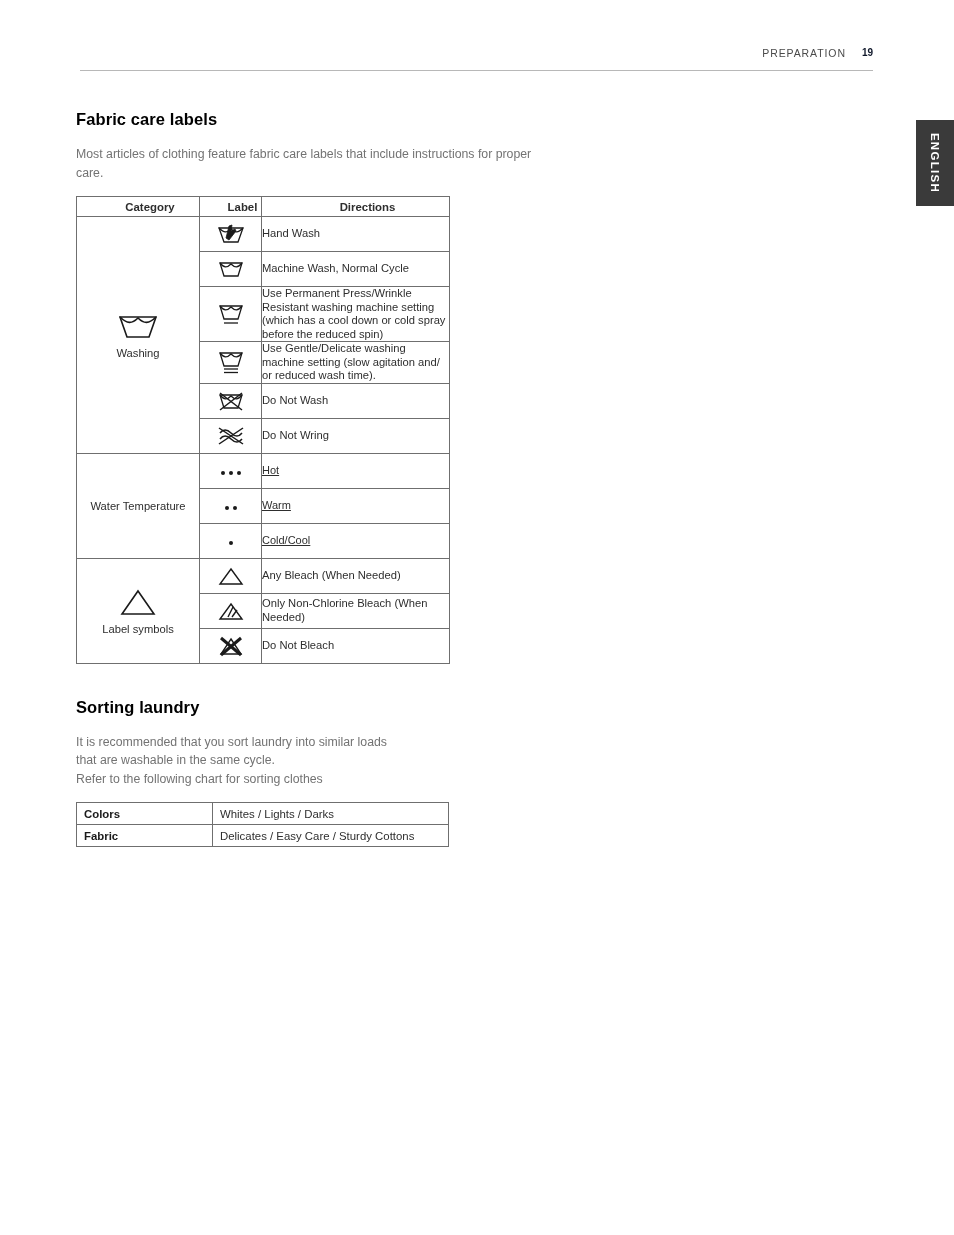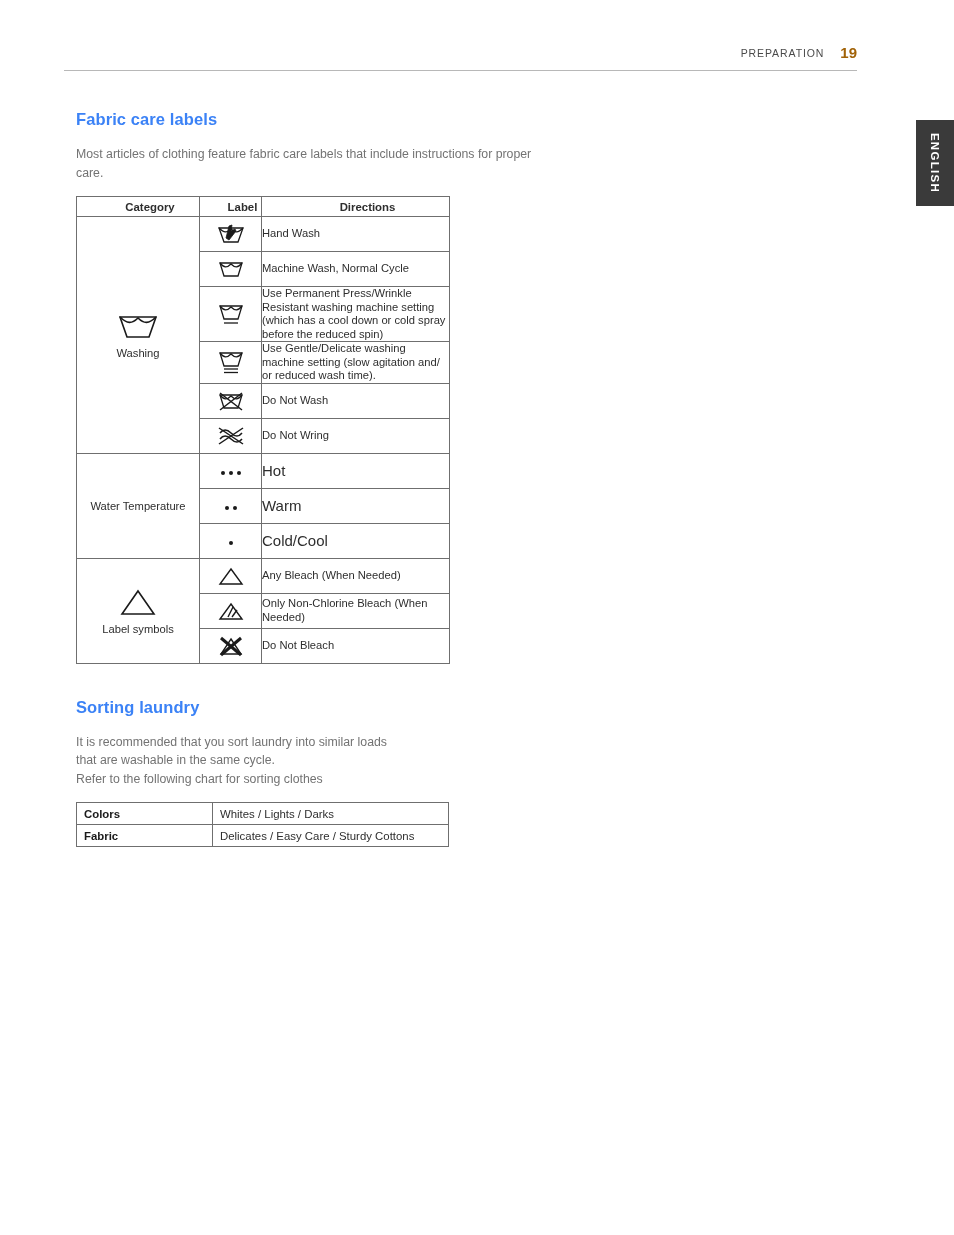--- a/index.html
+++ b/index.html
@@ -12,40 +12,40 @@
     height: 1235px;
     position: relative;
     font-family: "Liberation Sans", sans-serif;
     color: #231f20;
     overflow: hidden;
   }
 
   
   .page-header {
     position: absolute;
-    left: 64px;
+    left: 80px;
     top: 44px;
     width: 793px;
     height: 26px;
     border-bottom: 1px solid #b8b8b8;
     display: flex;
     align-items: flex-start;
     justify-content: flex-end;
   }
   .header-chapter {
     font-size: 10.5px;
     letter-spacing: 0.9px;
     color: #4a4a4a;
     margin-right: 16px;
     line-height: 18px;
   }
   .header-pagenum {
-    font-size: 15px;
-    font-weight: bold;
-    color: #a16207;
+    font-size: 10px;
+    font-weight: bold;
+    color: #0f172a;
     line-height: 17px;
   }
 
   
   .lang-tab {
     position: absolute;
     right: 0;
     top: 120px;
     width: 38px;
     height: 86px;
@@ -71,21 +71,21 @@
     left: 76px;
     top: 110px;
     width: 480px;
   }
 
   h2.section-title {
     font-size: 16.5px;
     font-weight: bold;
     margin: 0 0 16px 0;
     letter-spacing: 0.1px;
-    color: #3b82f6;
+    color: #000000;
   }
   p.body-text {
     font-size: 12.3px;
     line-height: 18.5px;
     margin: 0 0 14px 0;
     color: #737373;
   }
 
   
   table.care-table {
@@ -126,21 +126,21 @@
     text-align: center;
     vertical-align: middle;
     height: 34px;
   }
   td.dir-cell {
     padding: 4px 6px 4px 7px;
     line-height: 13.6px;
     font-size: 11.2px;
   }
   td.dir-cell.tall { line-height: 13.5px; }
-  td.dir-cell.big { font-size: 15px; }
+  td.dir-cell.big { font-size: 11px; text-decoration: underline; }
 
   
   .icon-svg { display: inline-block; vertical-align: middle; }
 
   .dots {
     display: inline-block;
     font-size: 0;
     line-height: 0;
   }
   .dots i {

